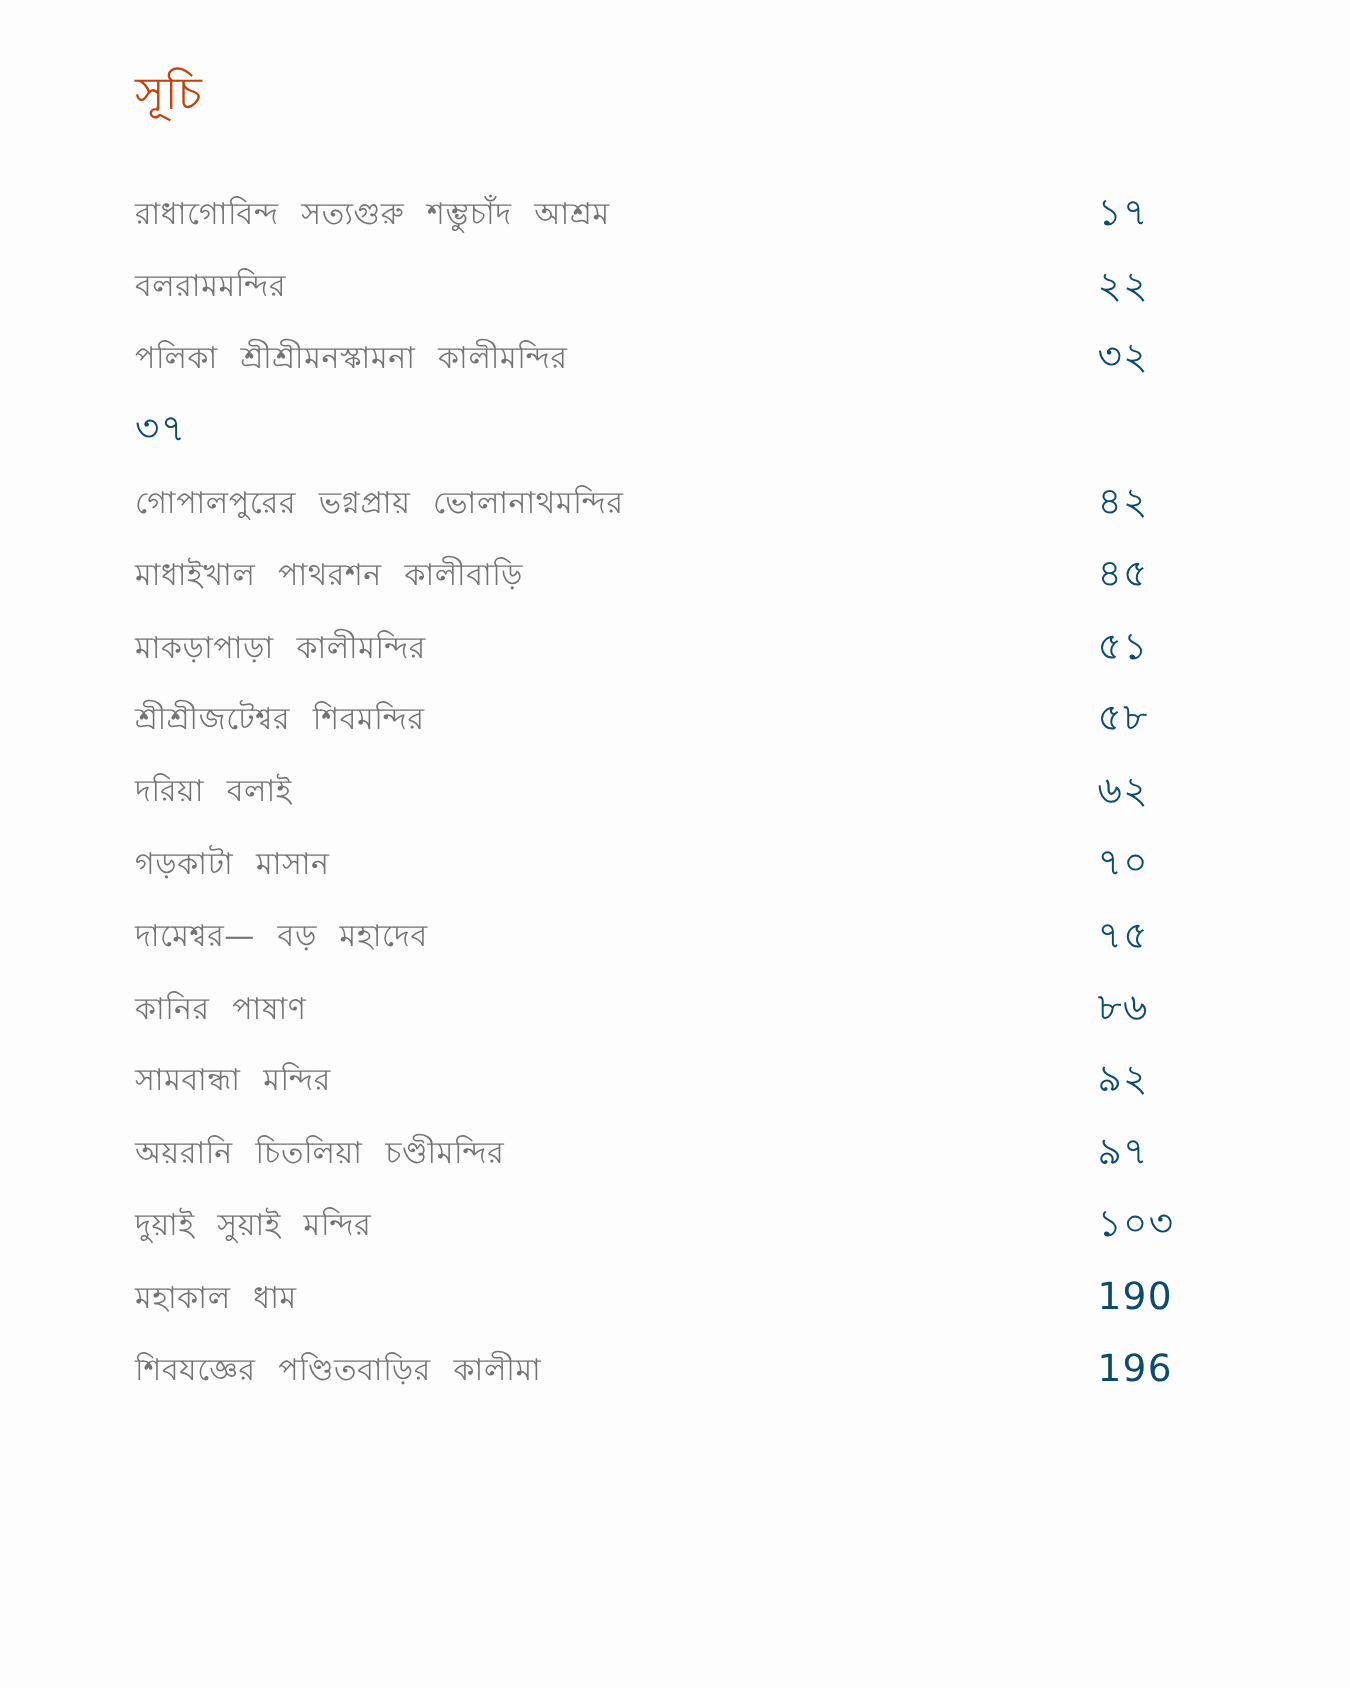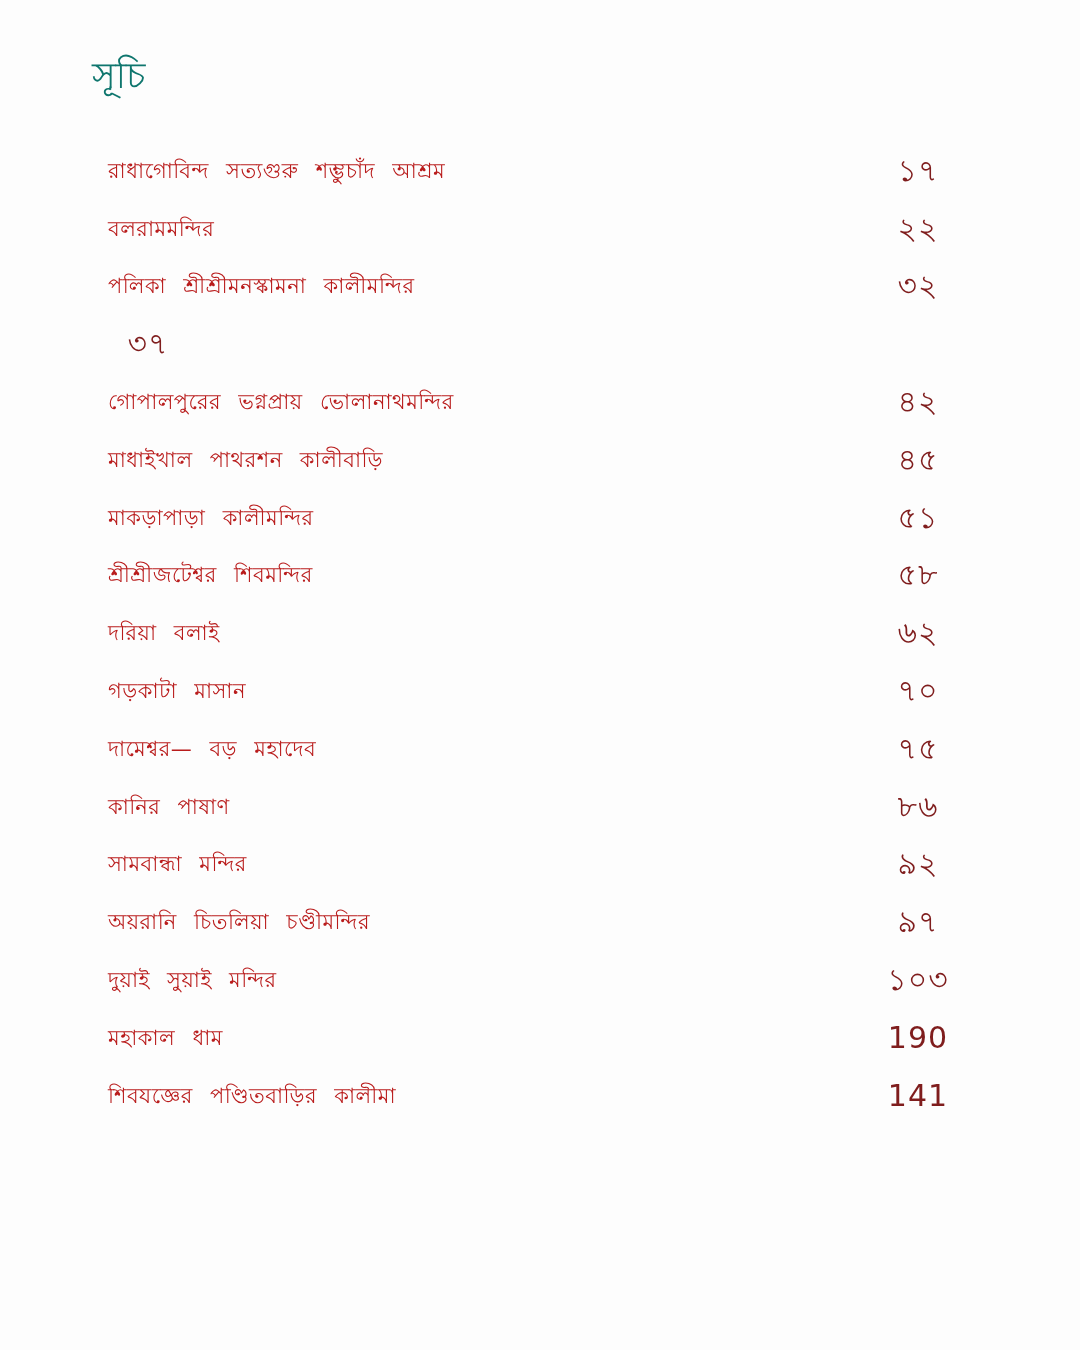--- a/index.html
+++ b/index.html
@@ -17,57 +17,57 @@
     }
     .page {
       position: absolute;
       left: 0; top: 0;
       width: 1080px;
       height: 1350px;
       background: #fdfdfd;
     }
     .toc-title {
       position: absolute;
-      left: 92px;
+      left: 108px;
       top: 48px;
       font-size: 36px;
       line-height: 56px;
-      color: #0f766e;
+      color: #c2410c;
       font-weight: normal;
       margin: 0;
     }
     .toc-list {
       position: absolute;
       left: 108px;
       top: 142px;
       width: 850px;
       margin: 0;
       padding: 0;
       list-style: none;
     }
     .toc-row {
       display: flex;
       align-items: center;
       justify-content: space-between;
       height: 57.8px;
     }
     .toc-entry-title {
-      font-size: 21px;
+      font-size: 24px;
       line-height: 50px;
-      color: #b91c1c;
+      color: #737373;
       white-space: nowrap;
       letter-spacing: 0.5px;
       word-spacing: 10px;
       cursor: pointer;
     }
     .toc-page-number {
       font-size: 30px;
       line-height: 50px;
-      color: #7f1d1d;
-      text-align: center;
+      color: #0c4a6e;
+      text-align: left;
       min-width: 80px;
       padding-right: 0;
       letter-spacing: 1px;
       cursor: pointer;
     }
   </style>
 </head>
 <body>
 
 <div class="page">
@@ -132,16 +132,16 @@
     <li class="toc-row">
       <span class="toc-entry-title">দুয়াই সুয়াই মন্দির</span>
       <span class="toc-page-number">১০৩</span>
     </li>
     <li class="toc-row">
       <span class="toc-entry-title">মহাকাল ধাম</span>
       <span class="toc-page-number">190</span>
     </li>
     <li class="toc-row">
       <span class="toc-entry-title">শিবযজ্ঞের পণ্ডিতবাড়ির কালীমা</span>
-      <span class="toc-page-number">141</span>
+      <span class="toc-page-number">196</span>
     </li>
   </ul>
 </div>
 
 </body></html>

